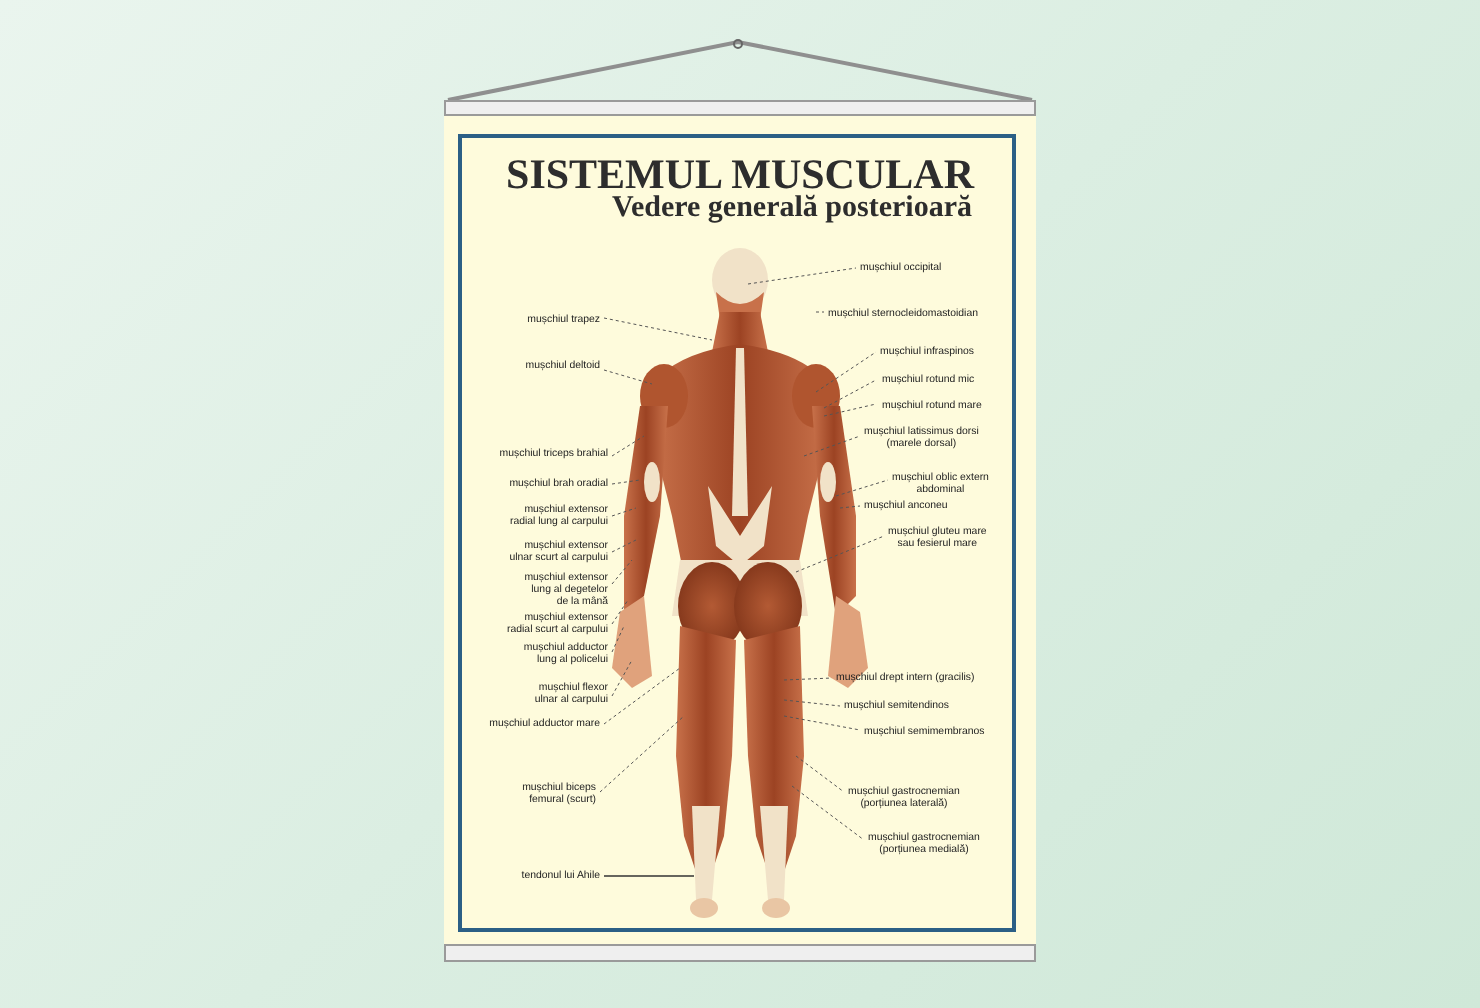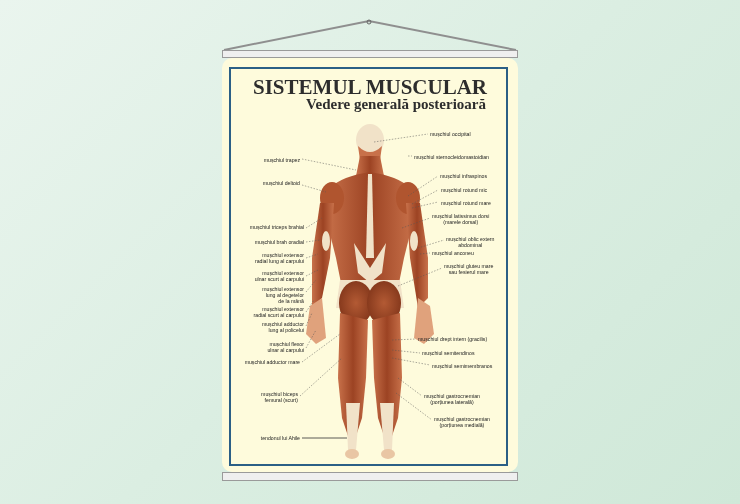--- a/index.html
+++ b/index.html
@@ -11,21 +11,20 @@
   .hanger { position: absolute; left: 0; top: 0; width: 740px; height: 70px; }
   .rod {
     position: absolute; left: 222px; width: 296px; height: 8px;
     background: #efefef; border: 1px solid #9a9a9a; box-sizing: border-box;
   }
   .rod.top { top: 50px; }
   .rod.bottom { top: 472px; height: 9px; }
   .poster {
     position: absolute; left: 222px; top: 58px; width: 296px; height: 414px;
     background: #fefbdc;
-    border-radius: 10px;
   }
   .frame {
     position: absolute; left: 7px; top: 9px; width: 279px; height: 399px;
     border: 2px solid #2b5f86; box-sizing: border-box;
   }
   .title {
     position: absolute; left: 0; top: 19px; width: 296px; text-align: center;
     font-family: "Liberation Serif", serif; font-weight: bold; color: #2d2d2d;
     font-size: 21px; letter-spacing: 0px; line-height: 1;
   }

